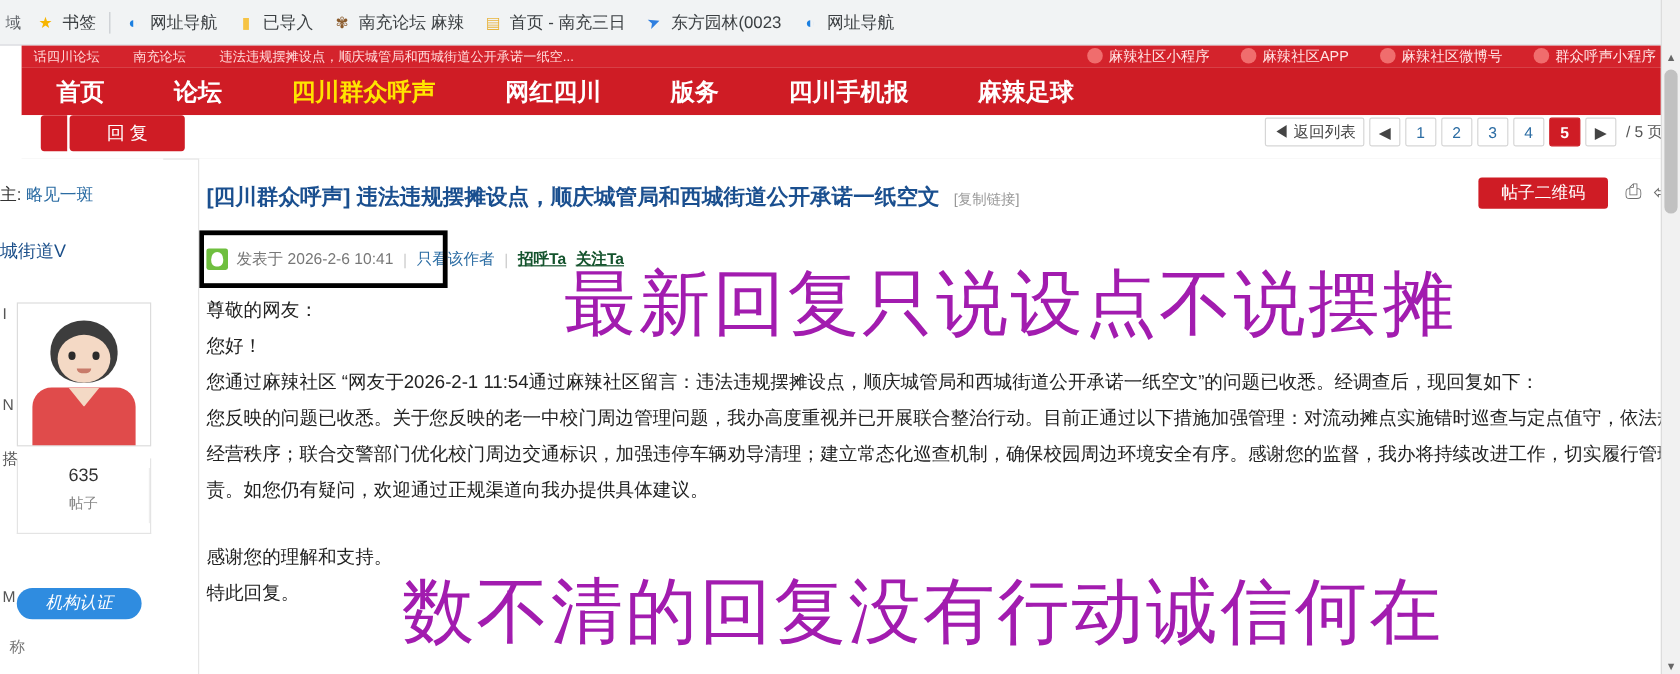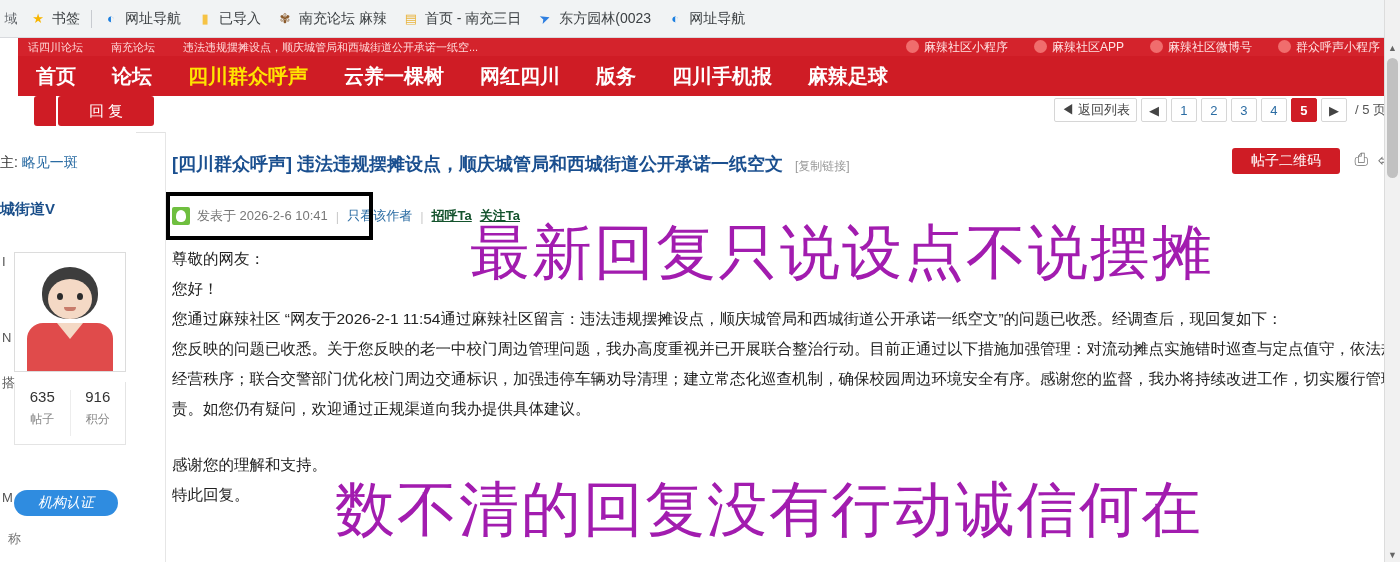--- a/index.html
+++ b/index.html
@@ -110,21 +110,21 @@
     background: #cf1c25;
     display: flex;
     align-items: center;
     overflow: hidden;
   }
   .mainnav a {
     color: #ffffff;
     text-decoration: none;
     font-size: 20px;
     font-weight: bold;
-    padding: 0 18px;
+    padding: 0 29px;
     white-space: nowrap;
   }
   .mainnav a.active { color: #ffe400; }
 
   
   .subbar {
     position: absolute;
     left: 18px; top: 96px;
     width: 1372px; height: 36px;
     background: #ffffff;
@@ -192,21 +192,21 @@
     left: 0; top: 22px;
     font-size: 14px;
     color: #333;
     white-space: nowrap;
   }
   .host-line a { color: #2b6ca3; text-decoration: none; }
   .user-name {
     position: absolute;
     left: 0; top: 68px;
     font-size: 15px;
-    font-weight: bold;
+    font-weight: normal;
     color: #1b4f8a;
     white-space: nowrap;
   }
   .avatar-box {
     position: absolute;
     left: 14px; top: 120px;
     width: 110px; height: 118px;
     border: 1px solid #dcdcdc;
     background: #fff;
     overflow: hidden;
@@ -515,21 +515,20 @@
     <span><span class="dot-ico"></span><span>麻辣社区APP</span></span>
     <span><span class="dot-ico"></span><span>麻辣社区微博号</span></span>
     <span><span class="dot-ico"></span><span>群众呼声小程序</span></span>
   </div>
 </div>
 
 <div class="mainnav">
   <a href="#">首页</a>
   <a href="#">论坛</a>
   <a href="#" class="active">四川群众呼声</a>
-  <a href="#">云养一棵树</a>
   <a href="#">网红四川</a>
   <a href="#">版务</a>
   <a href="#">四川手机报</a>
   <a href="#">麻辣足球</a>
 </div>
 
 <div class="subbar">
   <div class="btn-reply-ghost"></div>
   <button class="btn-reply">回 复</button>
   <div class="pager">
@@ -566,24 +565,20 @@
     <div class="av-body"></div>
     <div class="av-collar"></div>
   </div>
 
   <div class="stats">
     <div class="stat">
       <div class="num">635</div>
       <div class="lbl">帖子</div>
     </div>
     <div class="stat-divider"></div>
-    <div class="stat">
-      <div class="num">916</div>
-      <div class="lbl">积分</div>
-    </div>
   </div>
 
   <div class="verify-badge">机构认证</div>
   <div class="side-small">称</div>
 </div>
 
 <div class="content">
   <div class="thread-title-row">
     <a href="#" class="thread-title">[四川群众呼声] 违法违规摆摊设点，顺庆城管局和西城街道公开承诺一纸空文</a>
     <span class="copy-link">[复制链接]</span>

